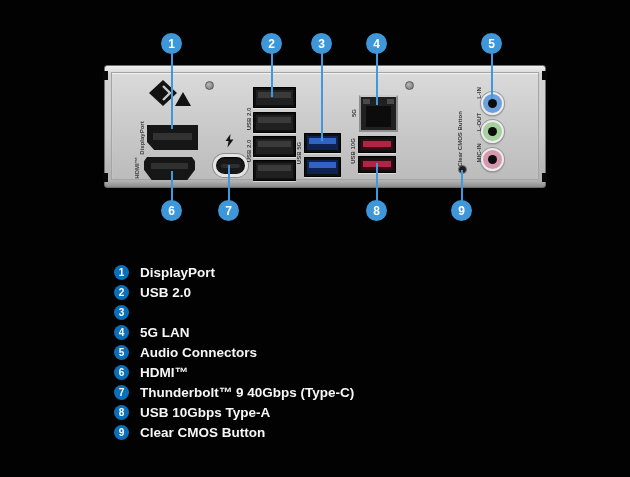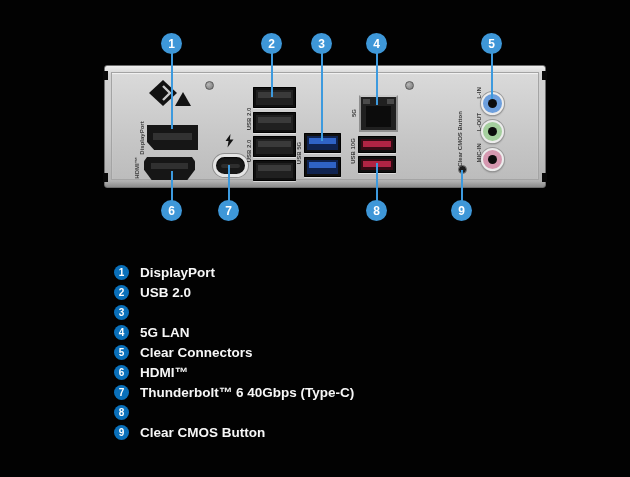--- a/index.html
+++ b/index.html
@@ -225,31 +225,32 @@
     </div>
     <div class="lrow">
       <span class="ln">3</span>
     </div>
     <div class="lrow">
       <span class="ln">4</span>
       <span class="ll">5G LAN</span>
     </div>
     <div class="lrow">
       <span class="ln">5</span>
-      <span class="ll">Clear Connectors</span>
+      <span class="ll">Audio Connectors</span>
     </div>
     <div class="lrow">
       <span class="ln">6</span>
       <span class="ll">HDMI™</span>
     </div>
     <div class="lrow">
       <span class="ln">7</span>
-      <span class="ll">Thunderbolt™ 6 40Gbps (Type-C)</span>
+      <span class="ll">Thunderbolt™ 9 40Gbps (Type-C)</span>
     </div>
     <div class="lrow">
       <span class="ln">8</span>
+      <span class="ll">USB 10Gbps Type-A</span>
     </div>
     <div class="lrow">
       <span class="ln">9</span>
       <span class="ll">Clear CMOS Button</span>
     </div>
   </div>
 </div>
 
 </body></html>

